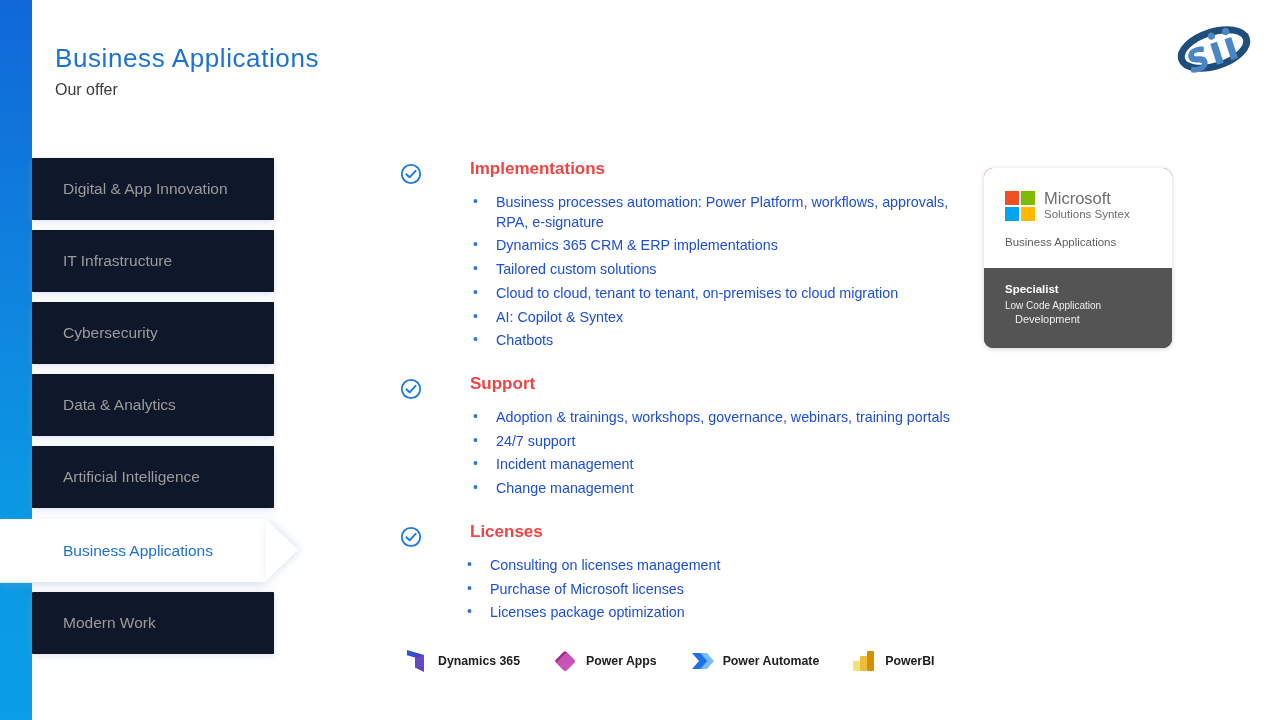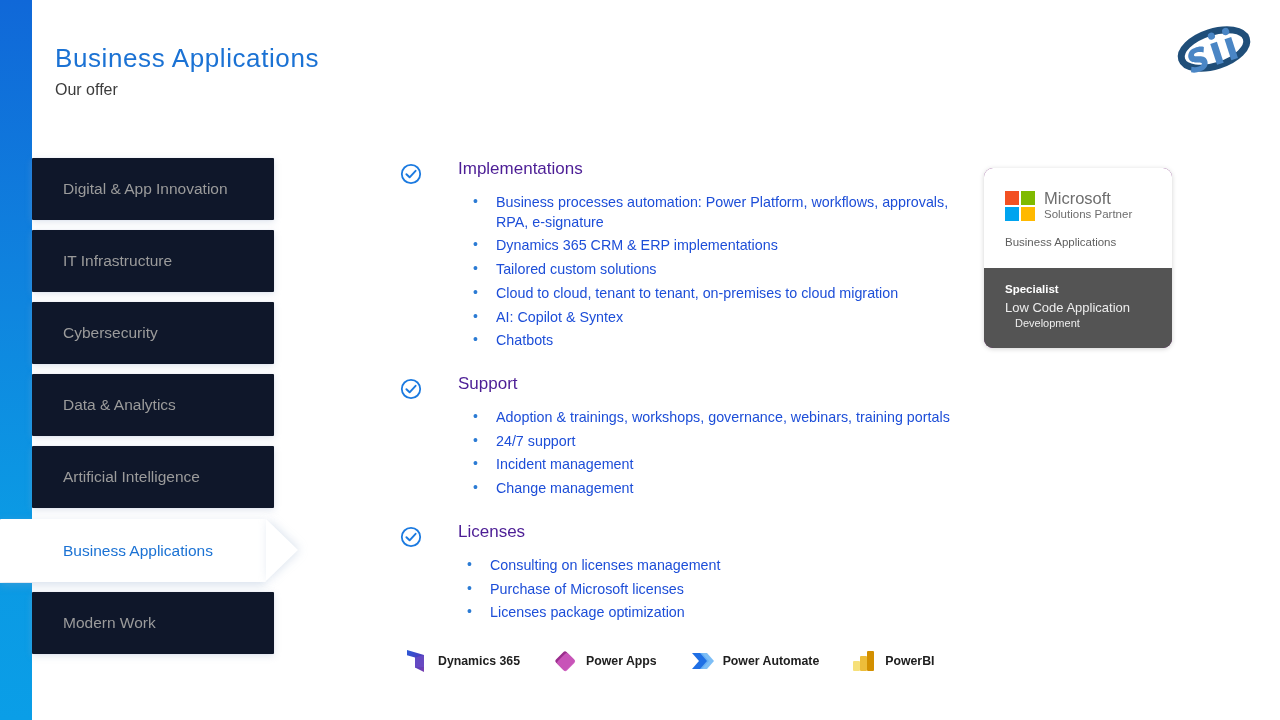--- a/index.html
+++ b/index.html
@@ -130,24 +130,24 @@
   .section-head {
     display: flex;
     align-items: flex-start;
   }
   .check-icon {
     width: 22px; height: 22px;
     flex: 0 0 22px;
     margin-top: 3px;
   }
   .section-title {
-    margin-left: 36px;
+    margin-left: 48px;
     font-size: 17px;
-    color: #4c1d95;
-    font-weight: 400;
+    color: #ef4444;
+    font-weight: 700;
     line-height: 1;
   }
   .bullet-list {
     list-style: none;
     margin: 8px 0 0 0;
     padding: 0 0 0 70px;
   }
   .bullet-list li {
     position: relative;
     font-size: 14.3px;
@@ -219,21 +219,21 @@
     padding: 14px 0 0 21px;
     box-sizing: border-box;
   }
   #badge-level {
     font-size: 11.5px;
     color: #ffffff;
     font-weight: bold;
     line-height: 1.3;
   }
   #badge-spec1 {
-    font-size: 13px;
+    font-size: 10px;
     color: #ededed;
     line-height: 1.35;
     margin-top: 2px;
   }
   #badge-spec2 {
     font-size: 11px;
     color: #ededed;
     line-height: 1.35;
     padding-left: 10px;
   }
@@ -377,21 +377,21 @@
   <div id="badge-top">
     <div id="ms-logo-row">
       <span id="ms-squares">
         <span style="background:#f25022"></span>
         <span style="background:#7fba00"></span>
         <span style="background:#00a4ef"></span>
         <span style="background:#ffb900"></span>
       </span>
       <span id="ms-wordmark">
         <div id="ms-name">Microsoft</div>
-        <div id="ms-partner">Solutions Partner</div>
+        <div id="ms-partner">Solutions Syntex</div>
       </span>
     </div>
     <div id="badge-area">Business Applications</div>
   </div>
   <div id="badge-bottom">
     <div id="badge-level">Specialist</div>
     <div id="badge-spec1">Low Code Application</div>
     <div id="badge-spec2">Development</div>
   </div>
 </div>

